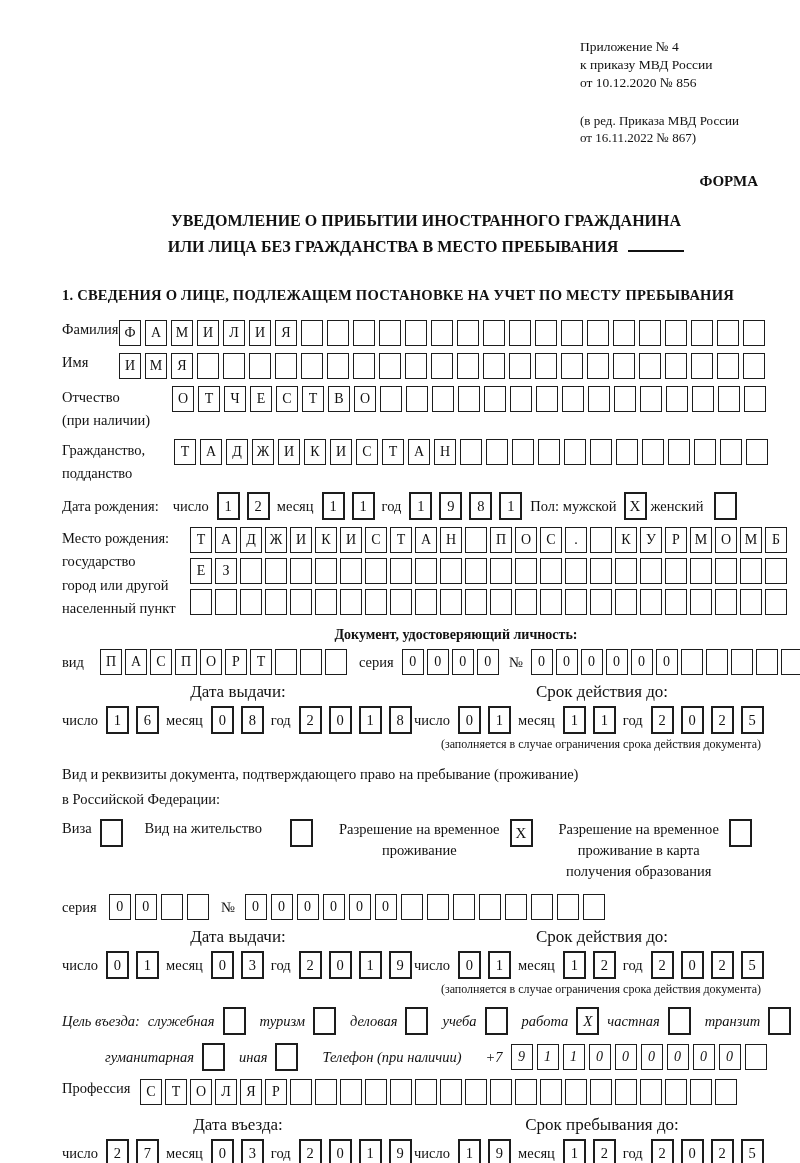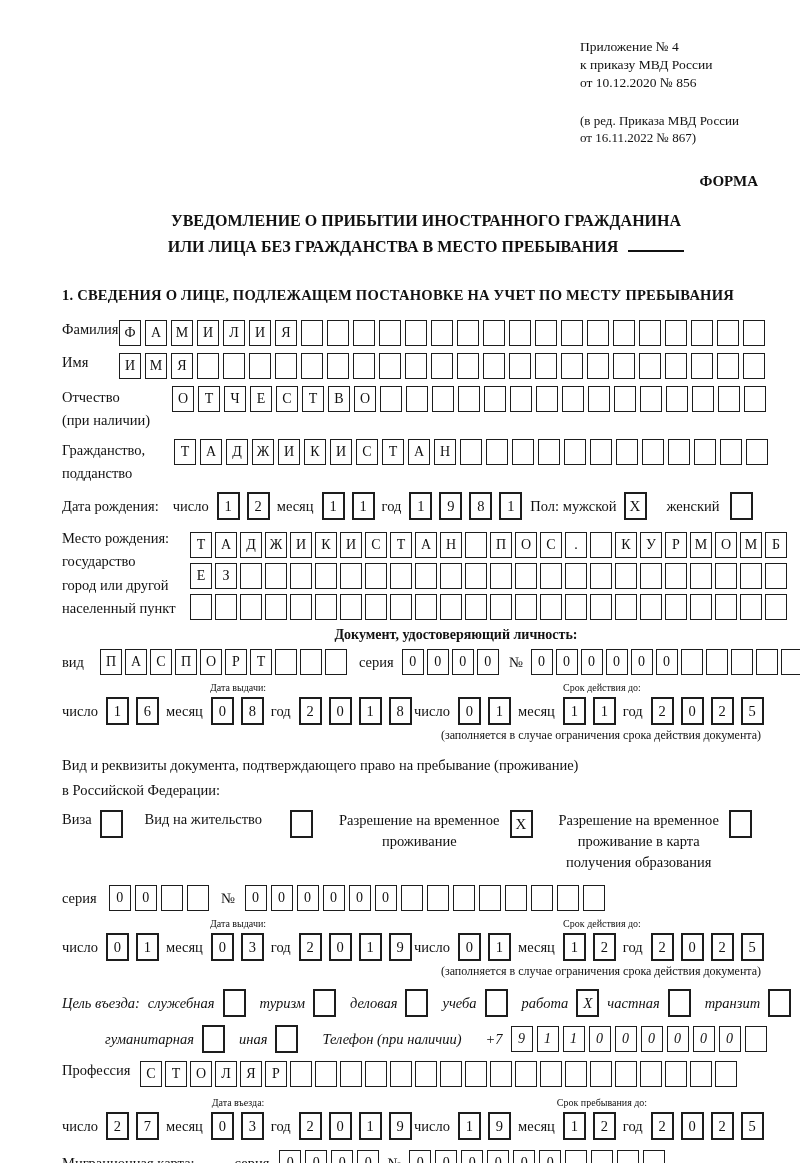--- a/index.html
+++ b/index.html
@@ -43,35 +43,35 @@
   .dcells { display:flex; gap:7px; }
 
   .box {
     width:23px; height:28px; border:2px solid #1d1d1d; flex:0 0 auto;
     display:flex; align-items:center; justify-content:center; font-size:15px;
   }
 
   .two-col { display:flex; margin-bottom:2px; }
   .col-left { width:352px; flex:0 0 auto; }
   .col-right { flex:1; }
-  .dhead { text-align:center; font-size:10px; margin-bottom:4px; }
+  .dhead { text-align:center; font-size:17px; margin-bottom:4px; }
   .note-right { text-align:center; font-size:12px; margin:3px 2px 8px 0; }
 
   .doc-heading { text-align:center; font-weight:bold; font-size:14px; margin:4px 0 6px 60px; }
 
   .intro { font-size:14.5px; line-height:1.7; }
   .opts { display:flex; align-items:flex-start; margin:8px 0 12px 0; }
   .opt { display:flex; align-items:flex-start; gap:10px; }
   .optlabel { font-size:14.5px; line-height:1.45; text-align:center; } .gap2 { width:22px; } .gap3 { width:26px; }
 
   .inlinerow { display:flex; align-items:center; flex-wrap:nowrap; margin-bottom:8px;font-style:italic; }
   .inlinerow .lbl { margin-right:8px; }
   .inlinerow .box { margin-right:14px; }
 
-  .mt2{margin-top:4px;align-items:flex-end;} .mt6{margin-top:6px;} .mt10{margin-top:10px;}
+  .mt2{margin-top:4px;} .mt6{margin-top:6px;} .mt10{margin-top:10px;}
 </style>
 </head>
 <body>
 
 <div class="page">
 
   <div class="appendix">
     <div>Приложение № 4</div>
     <div>к приказу МВД России</div>
     <div>от 10.12.2020 № 856</div>
@@ -234,21 +234,21 @@
       <span class="lbl">год</span>
       <span class="dcells">
           <span class="dcell">1</span>
           <span class="dcell">9</span>
           <span class="dcell">8</span>
           <span class="dcell">1</span>
         </span>
     </span>
     <span class="lbl" style="margin-left:8px;margin-right:7px">Пол: мужской</span>
     <span class="box">X</span>
-    <span class="lbl" style="margin-left:20px;margin-right:10px">женский</span>
+    <span class="lbl" style="margin-left:4px;margin-right:10px">женский</span>
     <span class="box"></span>
   </div>
 
   <div class="row mt2">
     <span class="lblcol" style="width:128px">
       <div>Место рождения:</div>
       <div>государство</div>
       <div>город или другой</div>
       <div>населенный пункт</div>
     </span>

